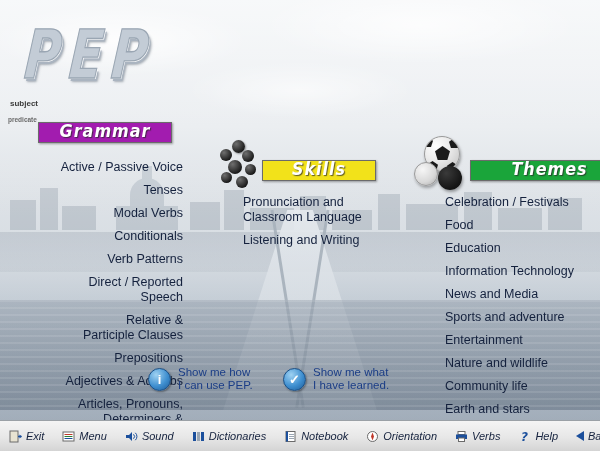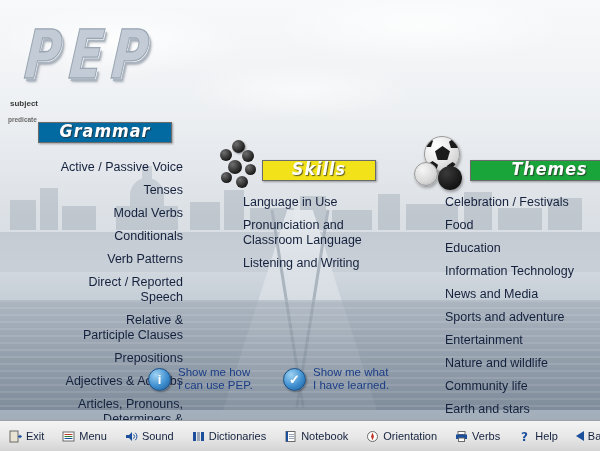--- a/index.html
+++ b/index.html
@@ -120,21 +120,21 @@
     text-align: center;
     font-family: "DejaVu Sans", sans-serif;
     font-size: 16px;
     font-weight: bold;
     font-style: italic;
     letter-spacing: 1px;
     color: #ffffff;
     text-shadow: 1px 1px 1px rgba(40,40,40,.75);
     transform: scaleY(1.15);
   }
-  #head-grammar { left: 38px; top: 122px; width: 132px; background: #0369a1; }
+  #head-grammar { left: 38px; top: 122px; width: 132px; background: #a21caf; }
   #head-skills  { left: 262px; top: 160px; width: 112px; background: #f2e21a; }
   #head-skills span { color: #ffffff; }
   #head-themes  { left: 470px; top: 160px; width: 112px; background: #1aa53a; padding-left: 45px; }
 
   
   .col {
     position: absolute;
     font-size: 12.5px;
     color: #14213d;
   }
@@ -214,20 +214,21 @@
     align-items: center;
     font-size: 11px;
     color: #14213d;
   }
   .tb-item {
     display: flex; align-items: center; gap: 4px;
     padding: 0 9px;
     height: 30px;
     cursor: pointer;
     white-space: nowrap;
+    font-style: italic;
   }
   .tb-spacer { flex: 1 1 auto; }
   .ic { width: 13px; height: 13px; flex: 0 0 auto; display:inline-block; }
   .tri-left { width:0;height:0;border-top:5px solid transparent;border-bottom:5px solid transparent;border-right:8px solid #1b4f9c;}
 </style>
 </head>
 <body>
 
 <div id="app">
 
@@ -311,21 +312,20 @@
     <div class="item">Relative &amp;
 Participle Clauses</div>
     <div class="item">Prepositions</div>
     <div class="item">Adjectives &amp; Adverbs</div>
     <div class="item">Articles, Pronouns,
 Determiners &amp;
 Quantifiers</div>
   </div>
 
   <div class="col" id="col-skills">
-    <div class="item">Language in Use</div>
     <div class="item">Pronunciation and
 Classroom Language</div>
     <div class="item">Listening and Writing</div>
   </div>
 
   <div class="col" id="col-themes">
     <div class="item">Celebration / Festivals</div>
     <div class="item">Food</div>
     <div class="item">Education</div>
     <div class="item">Information Technology</div>

